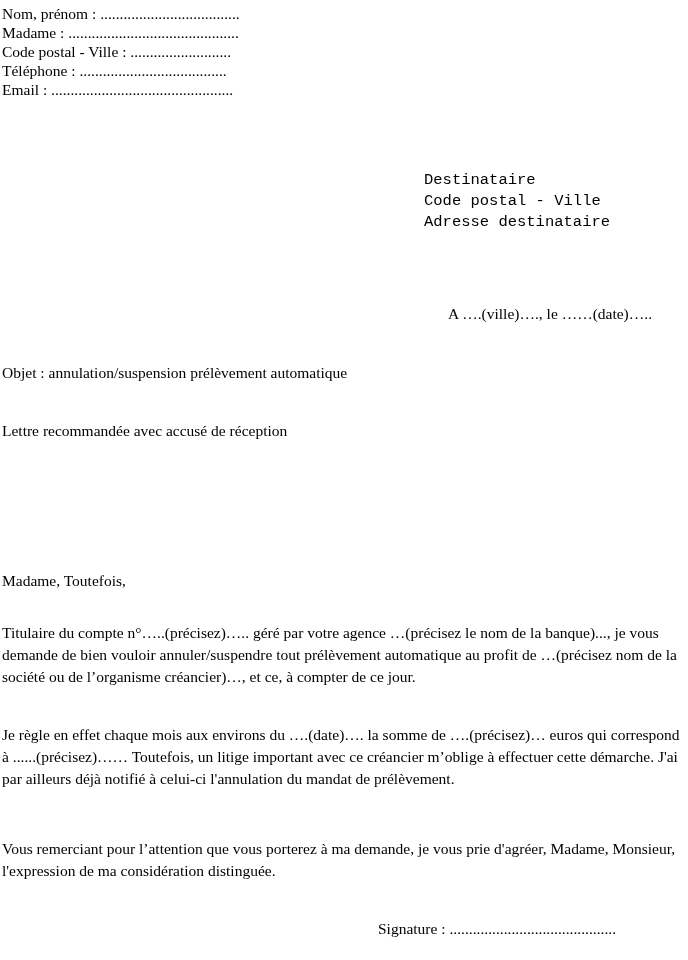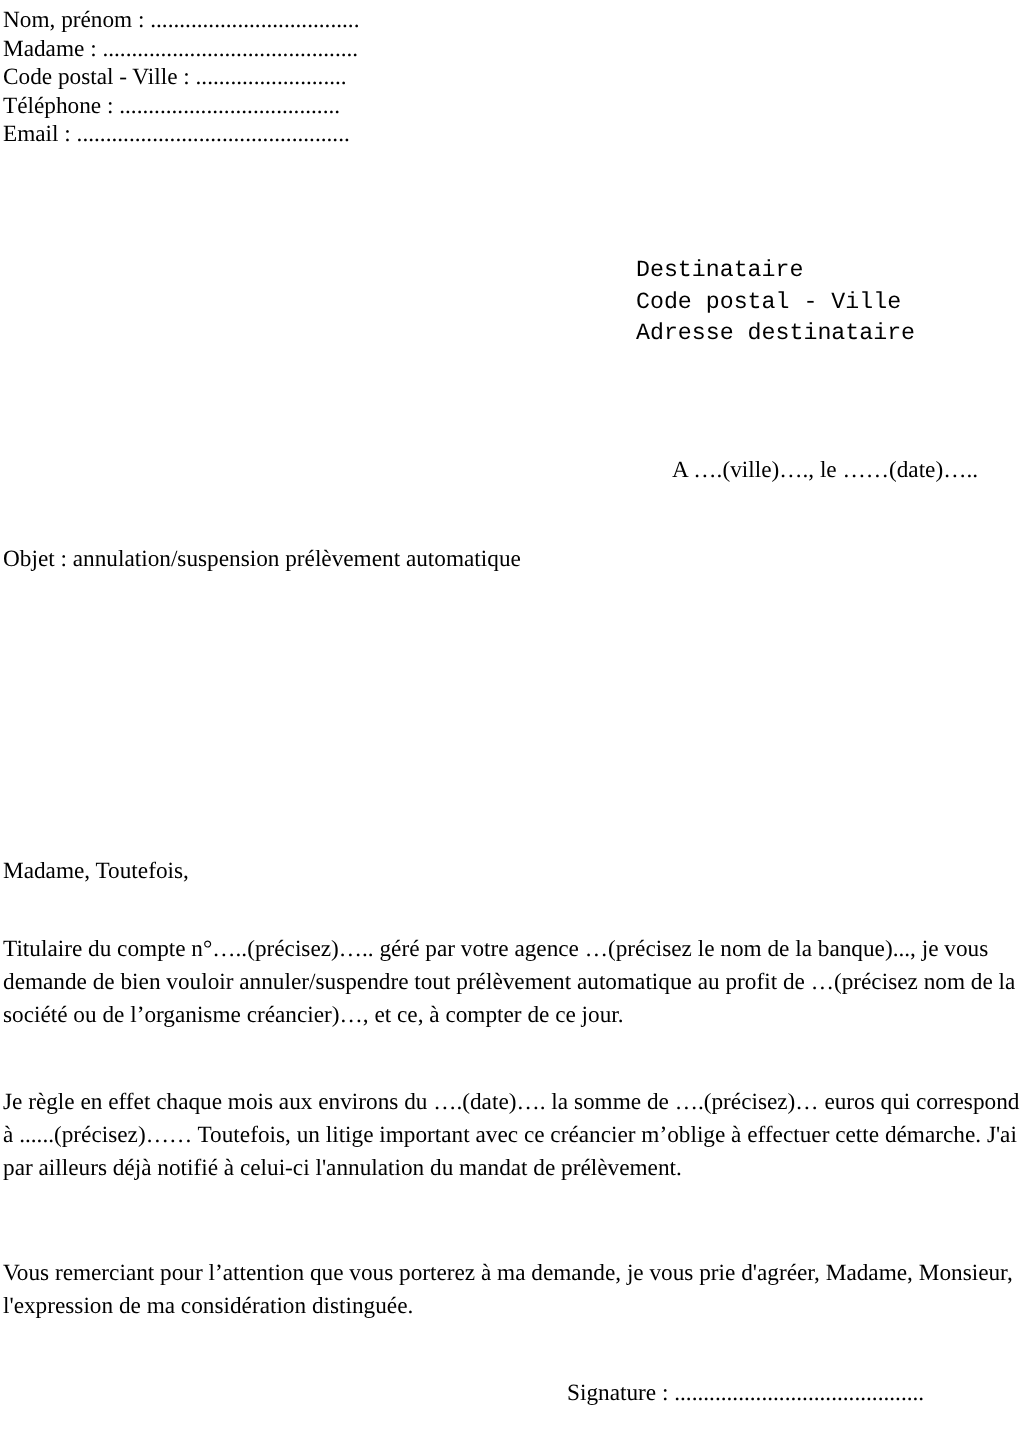--- a/index.html
+++ b/index.html
@@ -143,20 +143,21 @@
   </div>
 
   <div class="place-date-line">A ….(ville)…., le ……(date)…..</div>
 
   <div class="subject-block">
     <div class="subject-line">
       <span class="label-underline">Objet</span><span> : </span><span>annulation/suspension prélèvement automatique</span>
     </div>
   </div>
 
+  <div class="registered-line">Lettre recommandée avec accusé de réception</div>
 
   <div class="salutation">Madame, Toutefois,</div>
 
   <div class="body-paragraph" id="para-1">Titulaire du compte n°…..(précisez)….. géré par votre agence …(précisez le nom de la banque)..., je vous demande de bien vouloir annuler/suspendre tout prélèvement automatique au profit de  …(précisez nom de la société ou de l’organisme créancier)…, et ce, à compter de ce jour.</div>
   <div class="body-paragraph" id="para-2">Je règle en effet chaque mois aux environs du ….(date)…. la somme de ….(précisez)… euros qui correspond à ......(précisez)…… Toutefois, un litige important avec ce créancier m’oblige à effectuer cette démarche. J'ai par ailleurs déjà notifié à celui-ci l'annulation du mandat de prélèvement.</div>
   <div class="body-paragraph" id="para-3">Vous remerciant pour l’attention que vous porterez à ma demande, je vous prie d'agréer, Madame, Monsieur, l'expression de ma considération distinguée.</div>
 
   <div class="signature-line">
     <span>Signature : </span><span>...........................................</span>
   </div>

